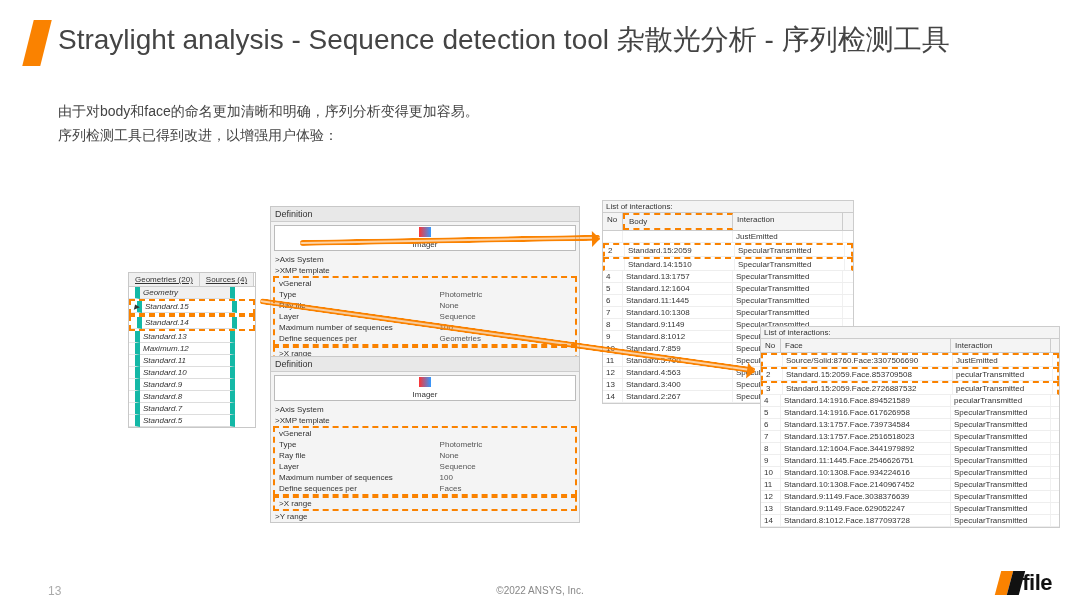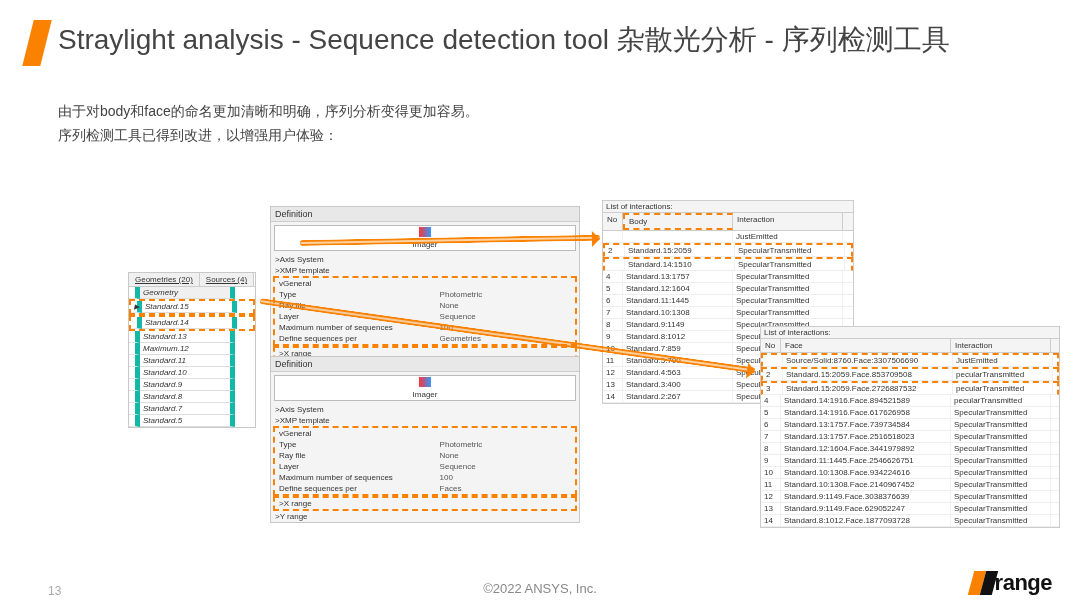--- a/index.html
+++ b/index.html
@@ -17,21 +17,21 @@
       position: absolute; top: 22px; left: 58px;
       font-size: 28px; font-weight: 400; color: #444; line-height: 1.25;
       width: 940px;
     }
     .desc {
       position: absolute; top: 100px; left: 58px;
       font-size: 14px; color: #444; line-height: 1.7;
     }
     .footer {
       position: absolute; bottom: 12px; left: 0; right: 0;
-      font-size: 13px; color: #888; text-align: center;
+      font-size: 10px; color: #888; text-align: center;
     }
     .page-num {
       position: absolute; bottom: 10px; left: 48px;
       font-size: 12px; color: #aaa;
     }
     .logo {
       position: absolute; right: 28px; bottom: 12px;
       display: flex; align-items: center; gap: 2px;
     }
     .logo .slash {
@@ -405,14 +405,14 @@
   <div class="arrow" style="left:300px; top:80px; width:300px; transform-origin:left; transform:rotate(-1deg)"></div>
   <div class="arrow" style="left:260px; top:138px; width:500px; transform-origin:left; transform:rotate(8deg)"></div>
 
 </div>
 
 <div class="page-num">13</div>
 <div class="footer">©2022 ANSYS, Inc.</div>
 <div class="logo">
   <span class="slash"></span>
   <span class="slash" style="background:#111"></span>
-  <span class="txt">range</span>
+  <span class="txt">file</span>
 </div>
 
 </body></html>

